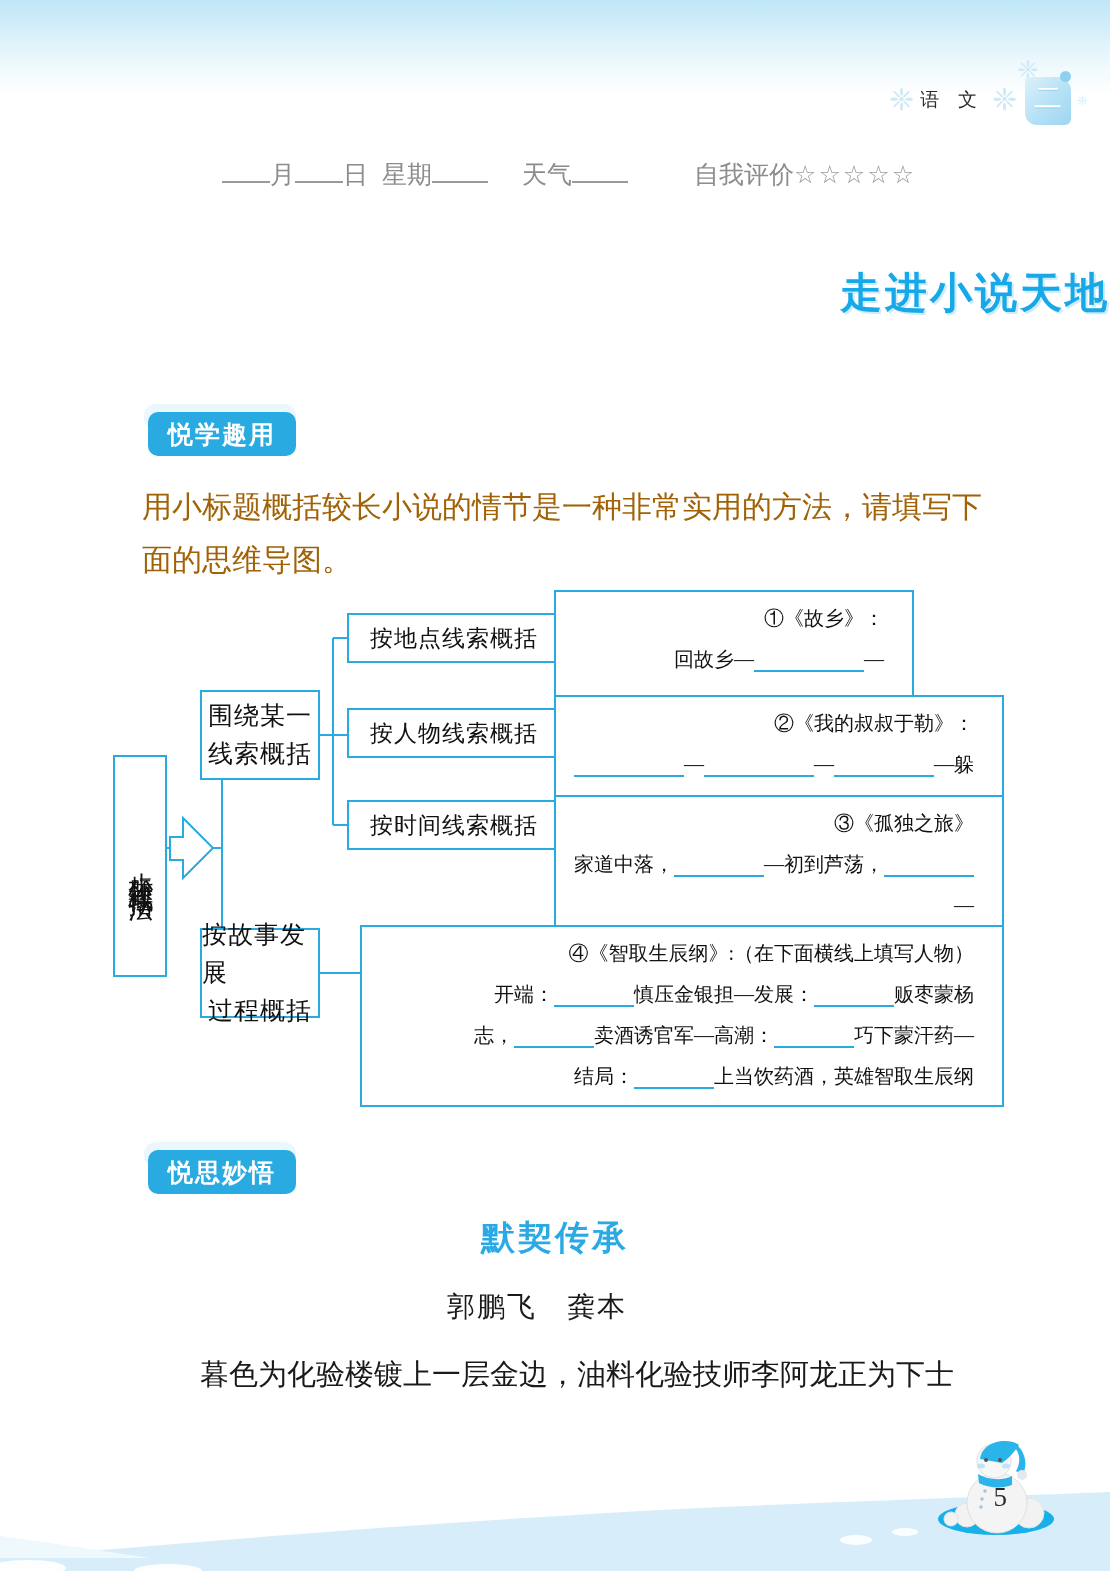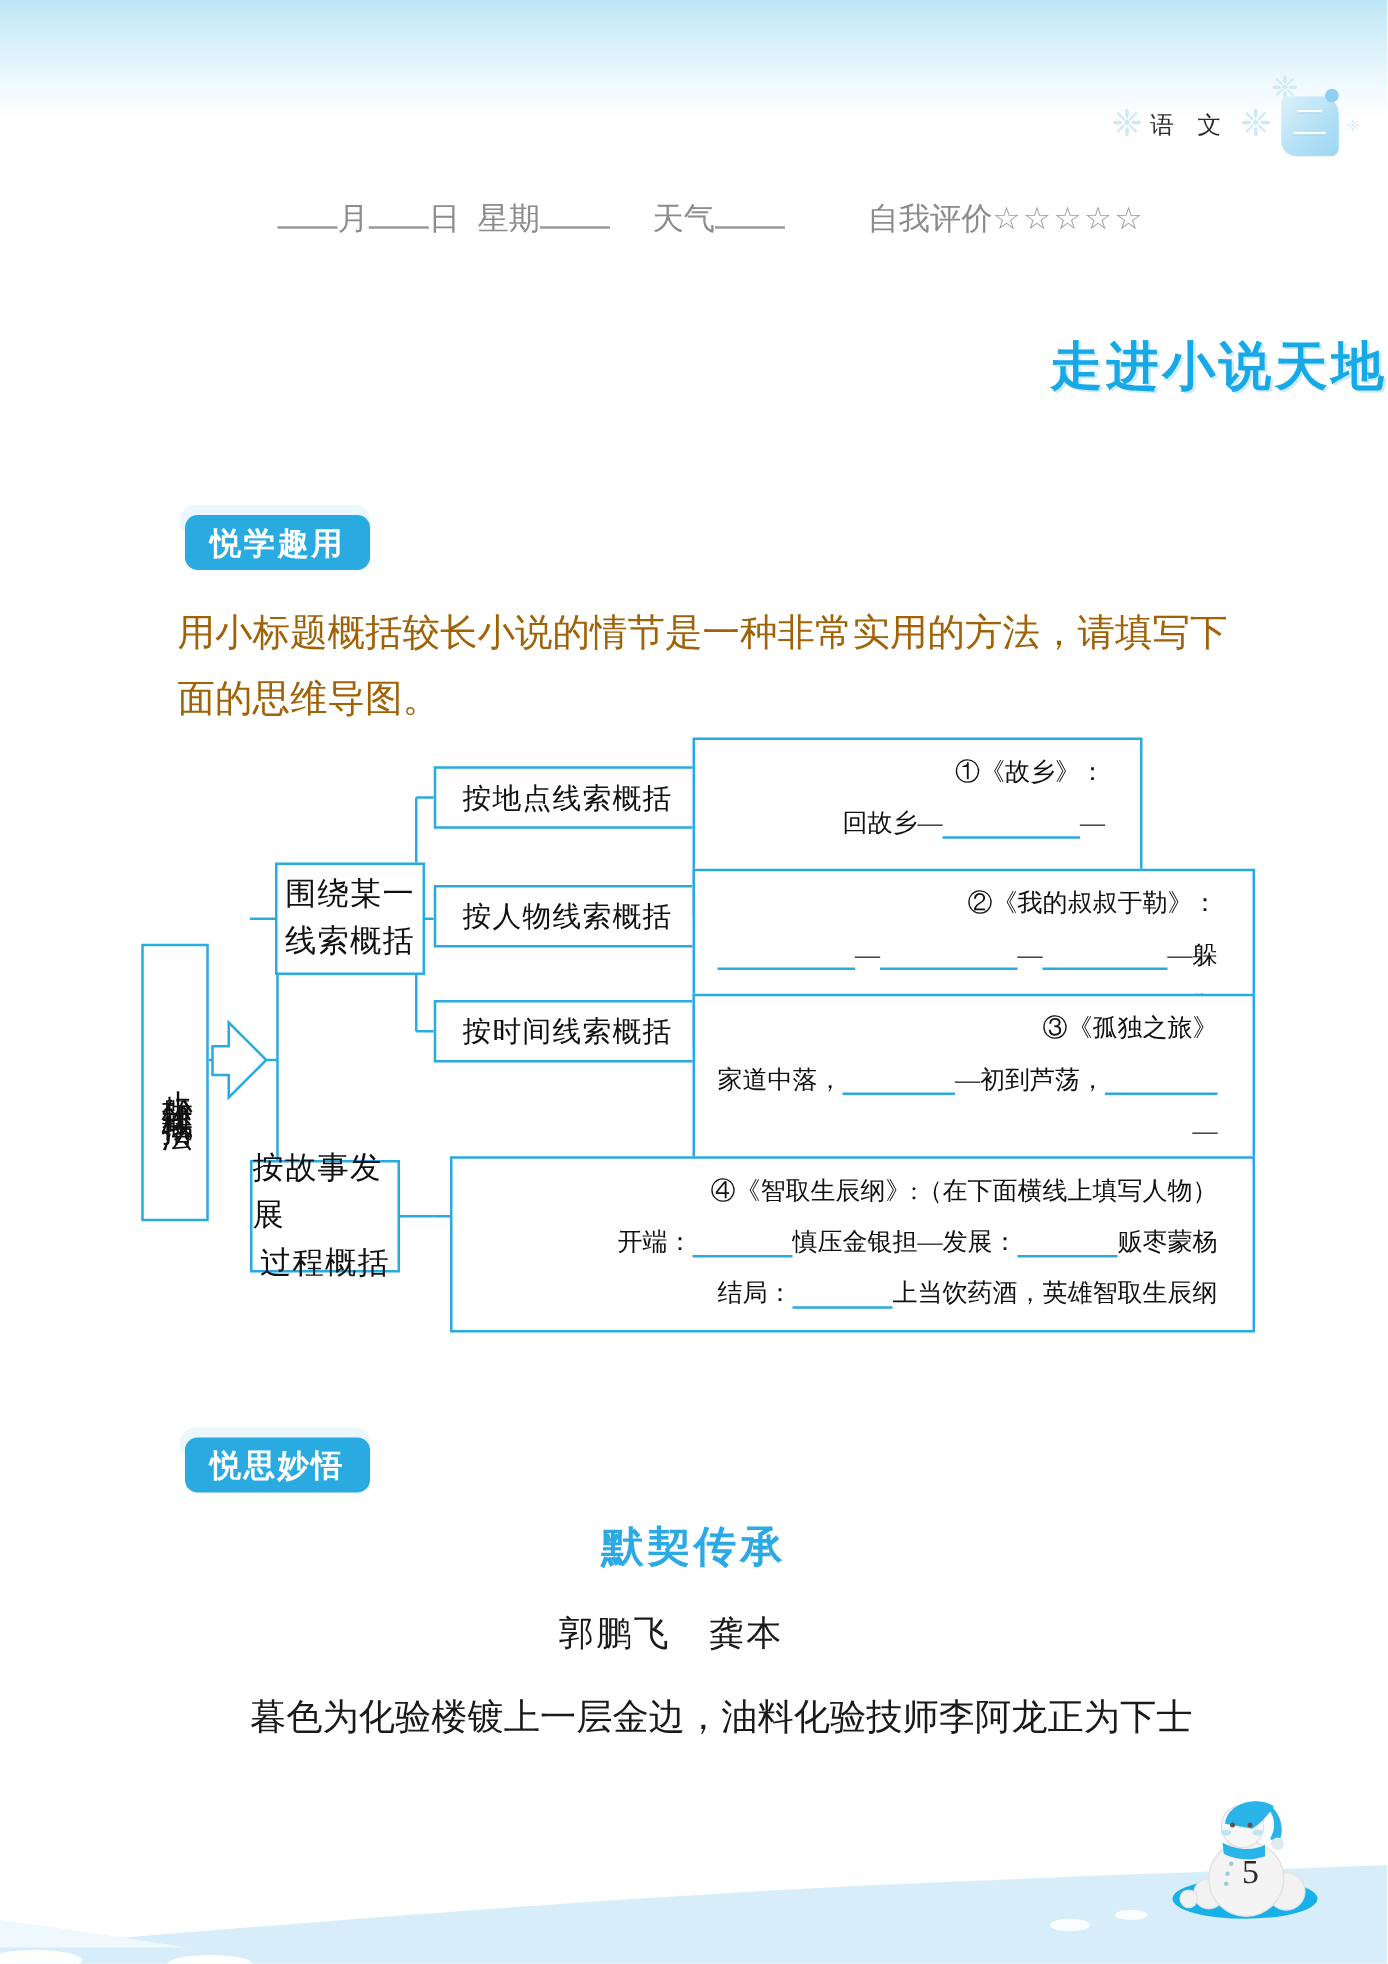--- a/index.html
+++ b/index.html
@@ -206,21 +206,21 @@
   .mm-l2 {
     width: 120px;
     display: flex;
     flex-direction: column;
     align-items: center;
     justify-content: center;
     font-size: 25px;
     line-height: 38px;
     letter-spacing: 1px;
   }
-  #box-clue  { left: 200px; top: 100px;  height: 90px; margin-left: 20px; }
+  #box-clue  { left: 200px; top: 100px;  height: 90px; }
   #box-story { left: 200px; top: 338px;  height: 90px; }
 
   .mm-l3 {
     width: 214px; height: 50px;
     display: flex;
     align-items: center;
     justify-content: center;
     font-size: 23px;
     letter-spacing: 1px;
   }
@@ -424,20 +424,23 @@
     </div>
     <div>
       <span>久而久之，</span><span class="blank b90"></span><span>—经历风雨，</span><span class="blank b90"></span>
     </div>
   </div>
 
   <div class="mm-box mm-detail" id="box-d4">
     <div>④《智取生辰纲》:（在下面横线上填写人物）</div>
     <div>
       <span>开端：</span><span class="blank b80"></span><span>慎压金银担—发展：</span><span class="blank b80"></span><span>贩枣蒙杨</span>
+    </div>
+    <div>
+      <span>志，</span><span class="blank b80"></span><span>卖酒诱官军—高潮：</span><span class="blank b80"></span><span>巧下蒙汗药—</span>
     </div>
     <div>
       <span>结局：</span><span class="blank b80"></span><span>上当饮药酒，英雄智取生辰纲</span>
     </div>
   </div>
 </div>
 
 <div class="sec-badge" id="badge2">
   <span class="cap"></span>
   <span class="pill">

